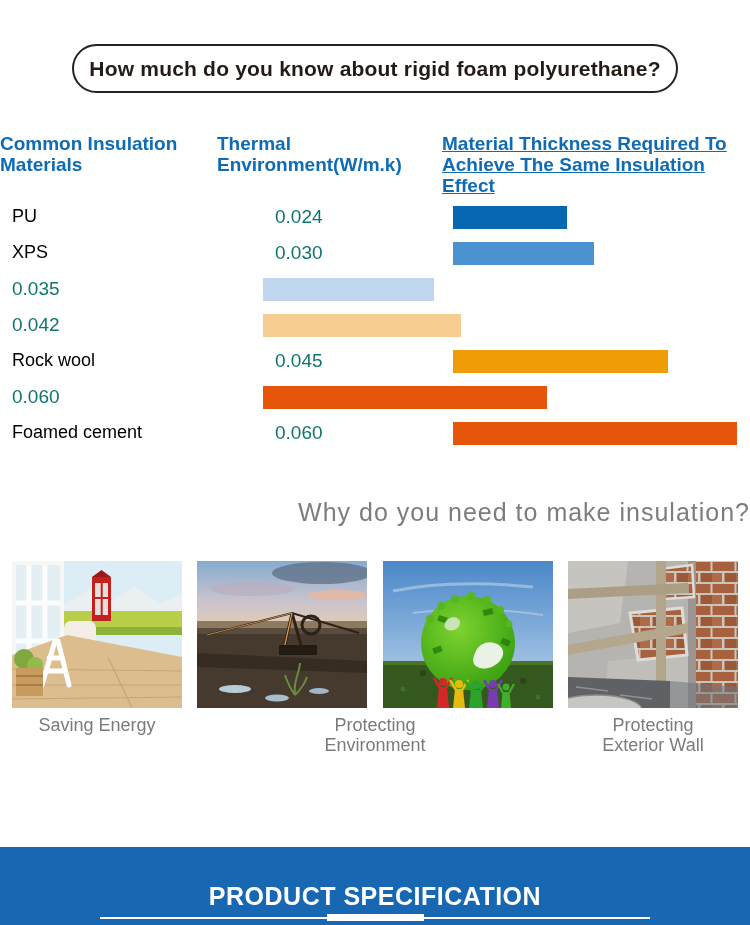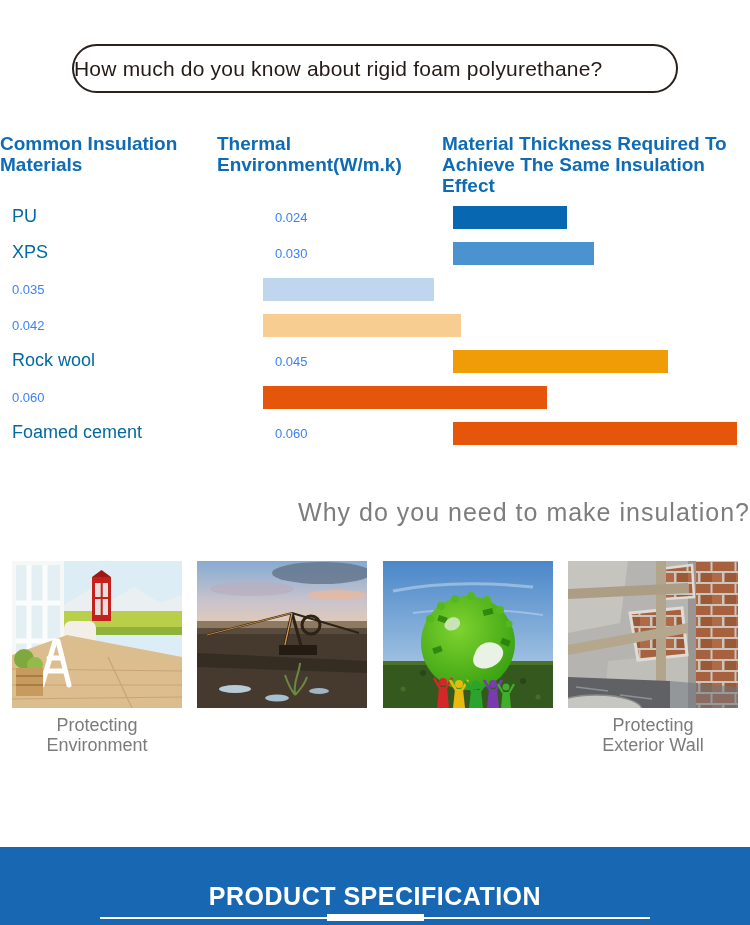--- a/index.html
+++ b/index.html
@@ -4,38 +4,38 @@
 <style>
   html,body{margin:0;padding:0;}
   body{
     width:750px;height:925px;position:relative;overflow:hidden;
     background:#ffffff;font-family:"Liberation Sans",sans-serif;
   }
   
   .pill{
     position:absolute;top:44px;left:72px;width:606px;height:49px;
     border:2px solid #2a211c;border-radius:26px;box-sizing:border-box;
-    display:flex;align-items:center;
-    font-weight:normal;font-size:21px;color:#241b16;letter-spacing:.2px;
+    display:flex;align-items:center;justify-content:center;
+    font-weight:bold;font-size:21px;color:#241b16;letter-spacing:.2px;
   }
   
   .chead{
     position:absolute;top:133px;left:0;width:750px;
     display:grid;grid-template-columns:217px 225px 1fr;
     color:#0e6bb4;font-weight:bold;font-size:19px;line-height:21px;
   }
   .chead > div{padding-left:0;box-sizing:border-box;}
-  .chead > div:last-child{padding-right:8px;max-width:300px;}
+  .chead > div:last-child{padding-right:8px;max-width:300px;text-decoration:underline;}
   .crows{position:absolute;top:199px;left:0;width:750px;}
   .crow{
     display:grid;grid-template-columns:263px 190px 1fr;
     height:36px;align-items:center;
   }
-  .clabel{padding-left:12px;font-size:18px;line-height:1.06;color:#0369a1;}
-  .cvalue{padding-left:12px;font-size:13px;color:#3b82f6;}
+  .clabel{padding-left:12px;font-size:18px;line-height:1.06;color:#000000;}
+  .cvalue{padding-left:12px;font-size:19px;color:#0f766e;}
   .cbar-wrap{height:23px;}
   .cbar{height:23px;}
   
   .why-title{
     position:absolute;top:498px;left:0;width:750px;text-align:right;
     font-size:25px;letter-spacing:1px;color:#7d7d7d;
   }
   .tiles{
     position:absolute;top:561px;left:12px;width:726px;
     display:flex;justify-content:space-between;
@@ -291,20 +291,23 @@
       <path d="M0 116 L102 120 L102 147 L0 147 Z" fill="#5f6165"></path>
       <path d="M8 126 L40 130 M52 134 L84 138" stroke="#8d9095" stroke-width="1.5" fill="none"></path>
       <path d="M102 120 L170 126 L170 147 L102 147 Z" fill="#6d7680" opacity="0.55"></path>
       <ellipse cx="28" cy="149" rx="46" ry="15" fill="#c6c6c2" stroke="#8a8a86" stroke-width="1.5"></ellipse>
     </svg>
   </div>
 </div>
 
 <div class="captions">
   <div class="cap-cell">
+      <div class="cap">Saving Energy</div>
+    </div>
+  <div class="cap-cell">
       <div class="cap">Protecting Environment</div>
     </div>
   <div class="cap-cell">
       <div class="cap">Protecting Exterior Wall</div>
     </div>
 </div>
 
 <div class="banner" style="background: rgb(23, 103, 179);">
   <div class="banner-title">PRODUCT SPECIFICATION</div>
   <div class="banner-line"></div>

